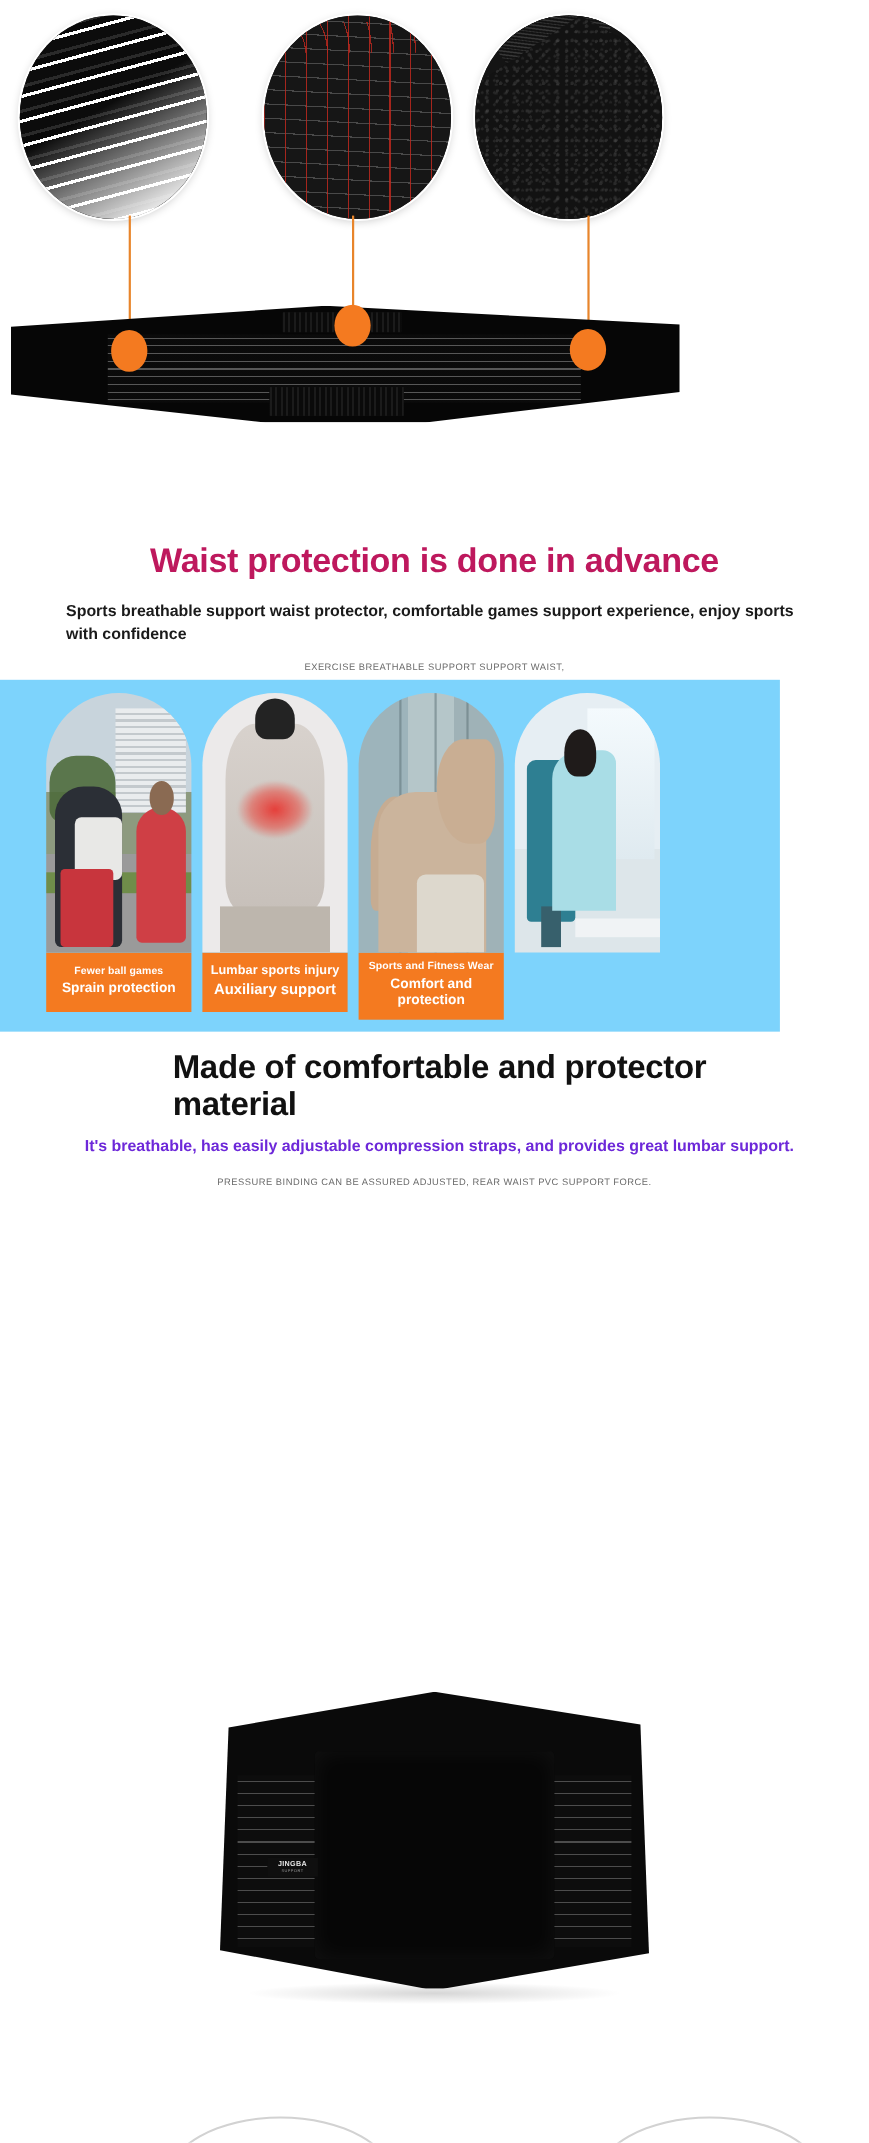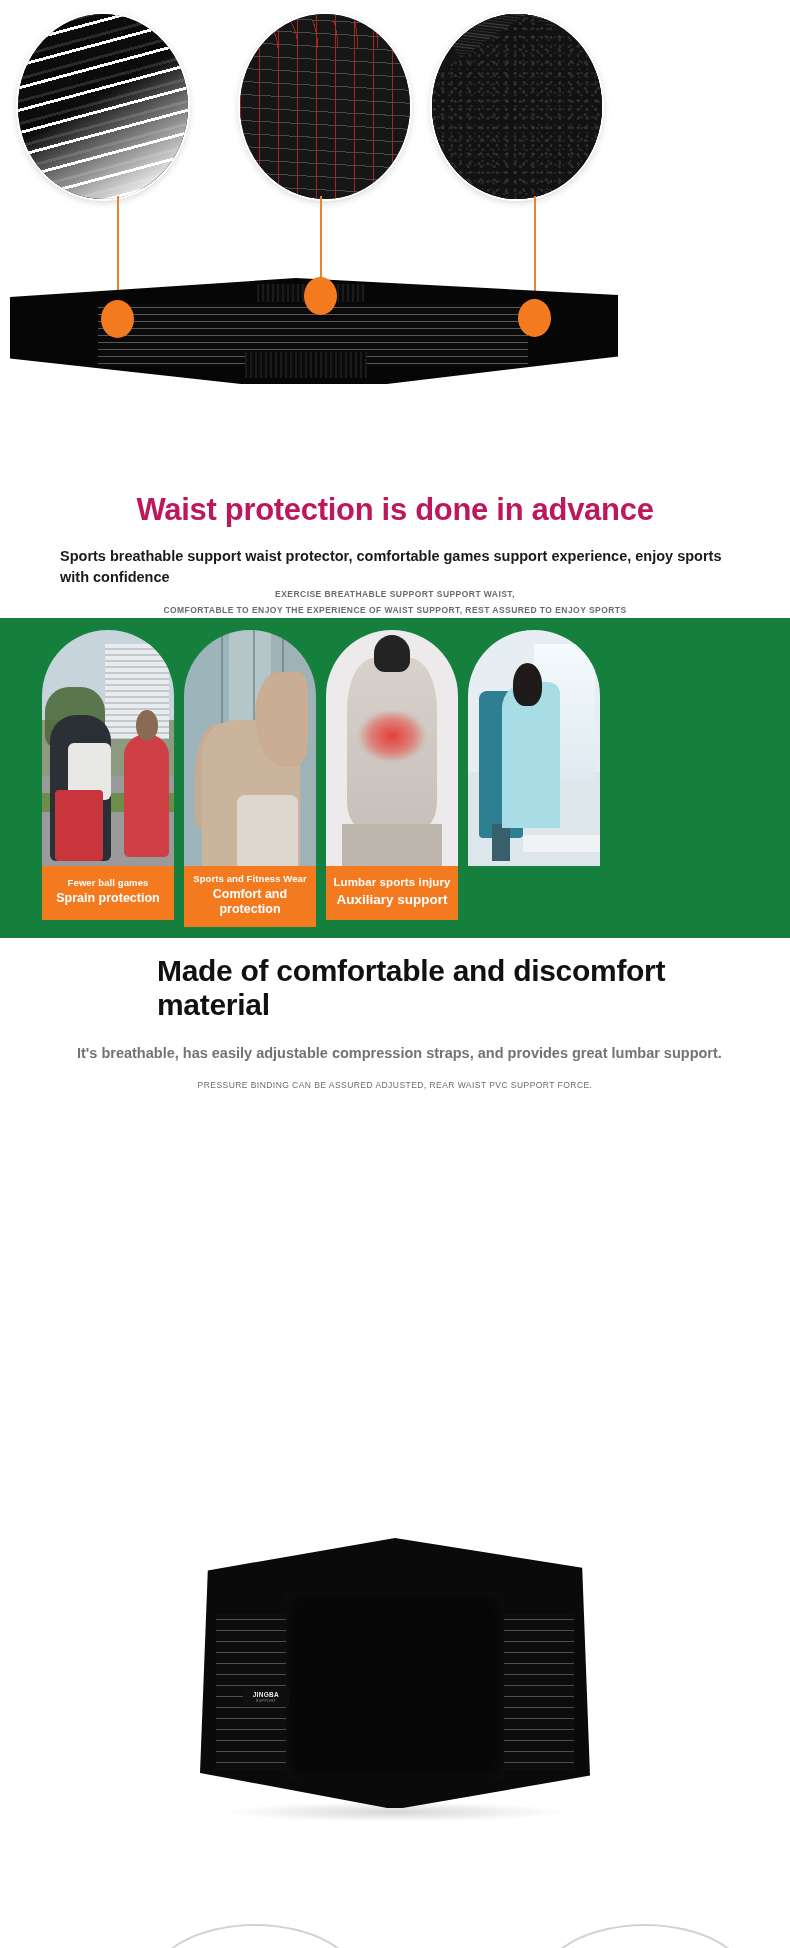--- a/index.html
+++ b/index.html
@@ -117,28 +117,28 @@
   .sec-head1 { position:absolute; top:470px; left:0; width:790px; height:148px; background:#fff; }
   .h1-title {
     text-align:center; font-size:31px; font-weight:700; letter-spacing:-.3px;
     color:#be185d; margin-top:22px;
   }
   .h1-sub {
     width:670px; margin:18px auto 0; font-size:14.5px; font-weight:700;
     line-height:1.42; color:#1a1a1a;
   }
   .h1-caps {
-    margin-top:0; text-align:center; font-size:8.5px; line-height:1.85;
-    letter-spacing:.45px; color:#6b6b6b; font-weight:700;
+    margin-top:12px; text-align:center; font-size:8.5px; line-height:1.85;
+    letter-spacing:.45px; color:#6b6b6b; font-weight:400;
   }
 
   
   .sec-cards {
-    position:absolute; top:618px; left:0; width:790px; height:320px;
-    background:#15803d;
+    position:absolute; top:618px; left:0; width:709px; height:320px;
+    background:#7dd3fc;
   }
   .cards { display:flex; gap:10px; padding:12px 42px 0; }
   .card { width:132px; position:relative; }
   .card-photo {
     width:100%; height:236px; overflow:hidden; position:relative;
     border-radius:66px 66px 0 0;
   }
 
   
   .p1 { background:linear-gradient(#c8d4dc 0 38%, #8d9a7f 38% 62%, #9a9a9a 62% 100%); }
@@ -210,22 +210,22 @@
   .card.wide .cap-small { font-size:11.5px; }
   .card.wide .cap-big   { font-size:13.5px; }
 
   
   .sec-head2 { position:absolute; top:938px; left:0; width:790px; height:220px; background:#fff; }
   .h2-title {
     width:640px; margin:16px auto 0; text-align:left; padding-left:82px;
     font-size:30px; font-weight:700; line-height:1.12; color:#111; letter-spacing:-.3px;
   }
   .h2-sub {
-    width:660px; margin:22px auto 0; padding-left:12px;
-    font-size:14.5px; font-weight:700; line-height:1.42; color:#737373;
+    width:660px; margin:11px auto 0; padding-left:12px;
+    font-size:14.5px; font-weight:700; line-height:1.42; color:#6d28d9;
   }
   .h2-caps {
     margin-top:14px; text-align:center; font-size:8.5px; line-height:1.85;
     letter-spacing:.45px; color:#6b6b6b;
   }
 
   
   .sec-photo { position:absolute; top:1158px; left:0; width:790px; height:720px; background:#fff; }
   .belt2-wrap { position:absolute; left:200px; top:380px; width:390px; height:270px; }
   .belt2-body {
@@ -330,65 +330,65 @@
           <div class="pl1b"></div>
         <div class="pl2"></div>
           <div class="head2"></div>
       </div>
       <div class="card-caption">
         <div class="cap-small">Fewer ball games</div>
         <div class="cap-big">Sprain protection</div>
       </div>
     </div>
 
+    <div class="card wide">
+      <div class="card-photo p3">
+        <div class="torso"></div>
+          <div class="hair"></div>
+        <div class="glow"></div>
+        <div class="pants"></div>
+      </div>
+      <div class="card-caption">
+        <div class="cap-small">Lumbar sports injury</div>
+        <div class="cap-big">Auxiliary support</div>
+      </div>
+    </div>
+
     <div class="card">
       <div class="card-photo p2">
         <div class="plank" style="left:28%"></div>
         <div class="plank" style="left:52%"></div>
         <div class="plank" style="left:74%"></div>
         <div class="knee"></div>
           <div class="body"></div>
         <div class="short"></div>
           <div class="arm"></div>
       </div>
       <div class="card-caption">
         <div class="cap-small">Sports and Fitness Wear</div>
         <div class="cap-big">Comfort and protection</div>
       </div>
     </div>
 
-    <div class="card wide">
-      <div class="card-photo p3">
-        <div class="torso"></div>
-          <div class="hair"></div>
-        <div class="glow"></div>
-        <div class="pants"></div>
-      </div>
-      <div class="card-caption">
-        <div class="cap-small">Lumbar sports injury</div>
-        <div class="cap-big">Auxiliary support</div>
-      </div>
-    </div>
-
     <div class="card">
       <div class="card-photo p4">
         <div class="win"></div>
           <div class="chair"></div>
           <div class="chairleg"></div>
         <div class="woman"></div>
           <div class="whead"></div>
           <div class="desk"></div>
       </div>
     </div>
 
   </div>
 </section>
 
 <section class="sec-head2">
-  <h2 class="h2-title">Made of comfortable and discomfort material</h2>
+  <h2 class="h2-title">Made of comfortable and protector material</h2>
   <p class="h2-sub">It's breathable, has easily adjustable compression straps, and provides great lumbar support.</p>
   <div class="h2-caps">
     <div>PRESSURE BINDING CAN BE ASSURED ADJUSTED, REAR WAIST PVC SUPPORT FORCE.</div>
   </div>
 </section>
 
 <section class="sec-photo">
   <div class="belt2-wrap">
     <div class="belt2-body"></div>
     <div class="belt2-ribL"></div>

